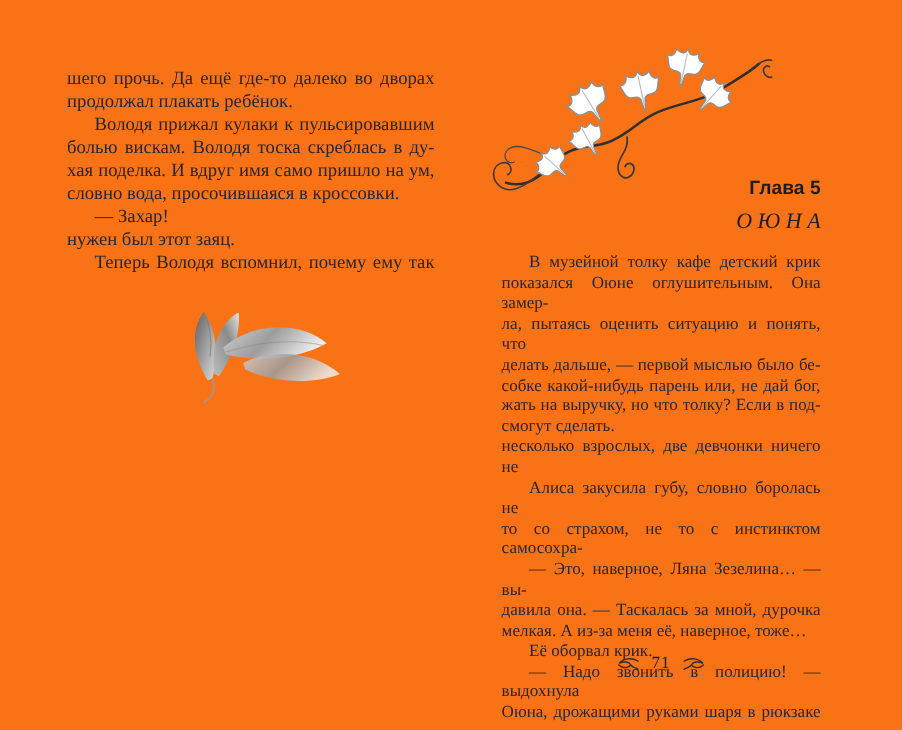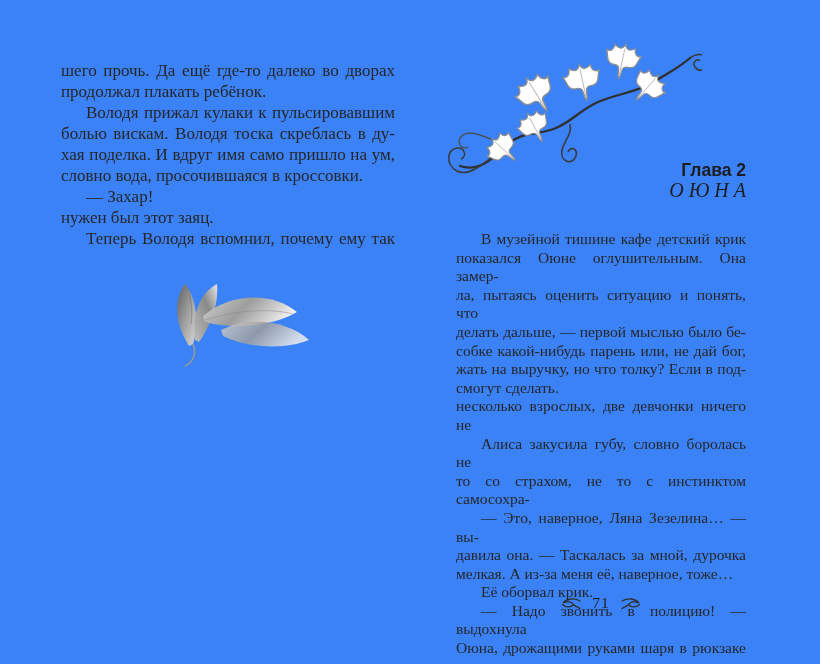--- a/index.html
+++ b/index.html
@@ -1,32 +1,32 @@
 <!DOCTYPE html>
 <html><head>
 <meta charset="utf-8">
 <style>
   html,body{margin:0;padding:0;background:#ffffff;}
-  .canvas{position:relative;width:820px;height:664px;background:#3b82f6;overflow:hidden;
+  .canvas{position:relative;width:820px;height:664px;background:#f97316;overflow:hidden;
           font-family:"Liberation Serif",serif;color:#26262a;}
 
   
   .body-text .line{text-align:justify;text-align-last:justify;}
   .body-text .line.last{text-align-last:left;}
   .body-text .line.ind{text-indent:25px;}
 
   .left-body{position:absolute;left:61px;top:60px;width:334px;
              font-size:17px;line-height:21px;}
   .right-body{position:absolute;left:456px;top:230px;width:290px;
               font-size:15.5px;line-height:18.6px;}
 
   
   .chapter-label{position:absolute;left:456px;top:160px;width:290px;text-align:right;
                  font-family:"Liberation Sans",sans-serif;font-weight:700;font-size:17.5px;color:#1d1d1f;}
-  .chapter-title{position:absolute;left:456px;top:179px;width:290px;text-align:right;
+  .chapter-title{position:absolute;left:456px;top:190px;width:290px;text-align:right;
                  font-family:"Liberation Serif",serif;font-style:italic;font-size:20px;
                  letter-spacing:5px;margin-right:0;color:#1d1d1f;}
   .chapter-title span{margin-right:-5px;}
 
   
   .leaf-art{position:absolute;left:145px;top:258px;}
   .vine-art{position:absolute;left:440px;top:40px;}
 
   
   .footer{position:absolute;left:456px;top:593px;width:290px;height:20px;
@@ -94,25 +94,25 @@
     <path d="M250,18 C258,12 267,14 268,22 C269,30 259,33 255,27 C252,22 257,18 260,21" fill="none" stroke="#3a3a3a" stroke-width="1.5"></path>
 
     <use href="#ivyleaf" transform="translate(97,55) rotate(-32) scale(1.15)"></use>
     <use href="#ivyleaf" transform="translate(143,43) rotate(-12) scale(1.1)"></use>
     <use href="#ivyleaf" transform="translate(182,22) rotate(12) scale(1.05)"></use>
     <use href="#ivyleaf" transform="translate(207,48) rotate(42) scale(1.0)"></use>
     <use href="#ivyleaf" transform="translate(95,88) rotate(-28) scale(0.95)"></use>
     <use href="#ivyleaf" transform="translate(64,110) rotate(-48) scale(0.95)"></use>
   </svg>
 
-  <div class="chapter-label">Глава 2</div>
+  <div class="chapter-label">Глава 5</div>
   <div class="chapter-title"><span>ОЮНА</span></div>
 
   <div class="right-body body-text">
-      <div class="line ind">В музейной тишине кафе детский крик</div>
+      <div class="line ind">В музейной толку кафе детский крик</div>
       <div class="line">показался Оюне оглушительным. Она замер-</div>
       <div class="line">ла, пытаясь оценить ситуацию и понять, что</div>
       <div class="line">делать дальше, — первой мыслью было бе-</div>
       <div class="line">собке какой-нибудь парень или, не дай бог,</div>
       <div class="line">жать на выручку, но что толку? Если в под-</div>
       <div class="line last">смогут сделать.</div>
       <div class="line">несколько взрослых, две девчонки ничего не</div>
       <div class="line ind">Алиса закусила губу, словно боролась не</div>
       <div class="line">то со страхом, не то с инстинктом самосохра-</div>
       <div class="line ind">— Это, наверное, Ляна Зезелина… — вы-</div>

